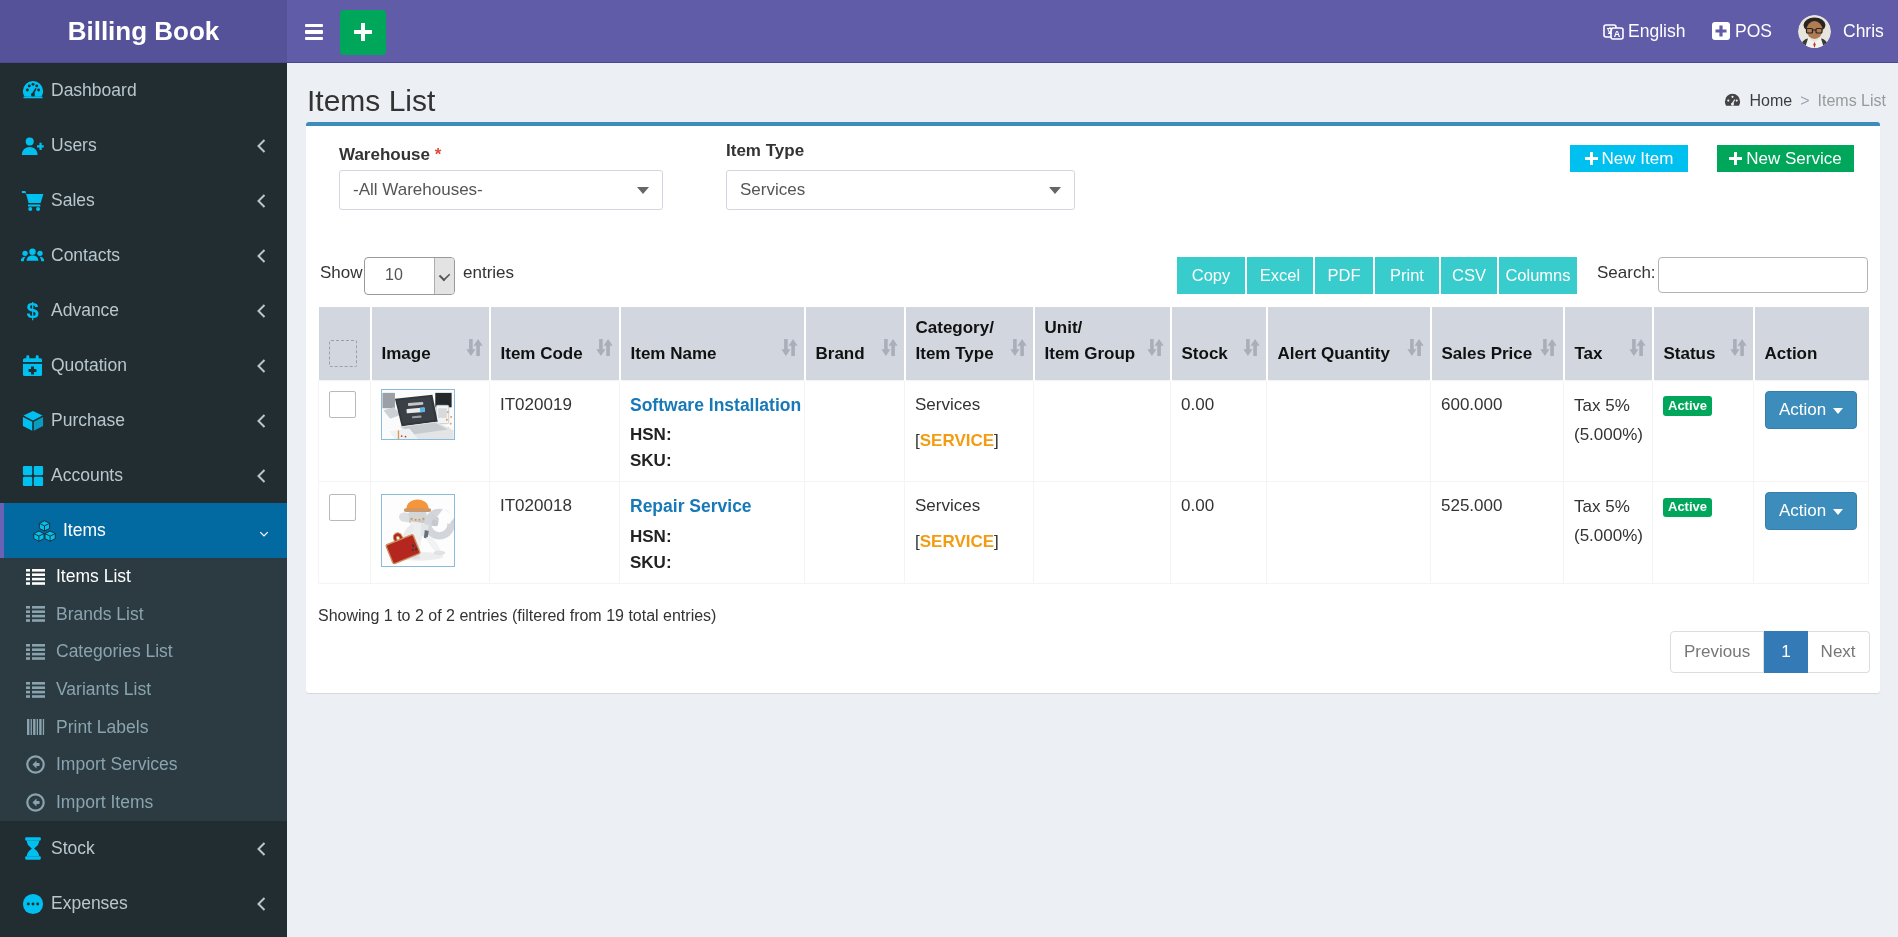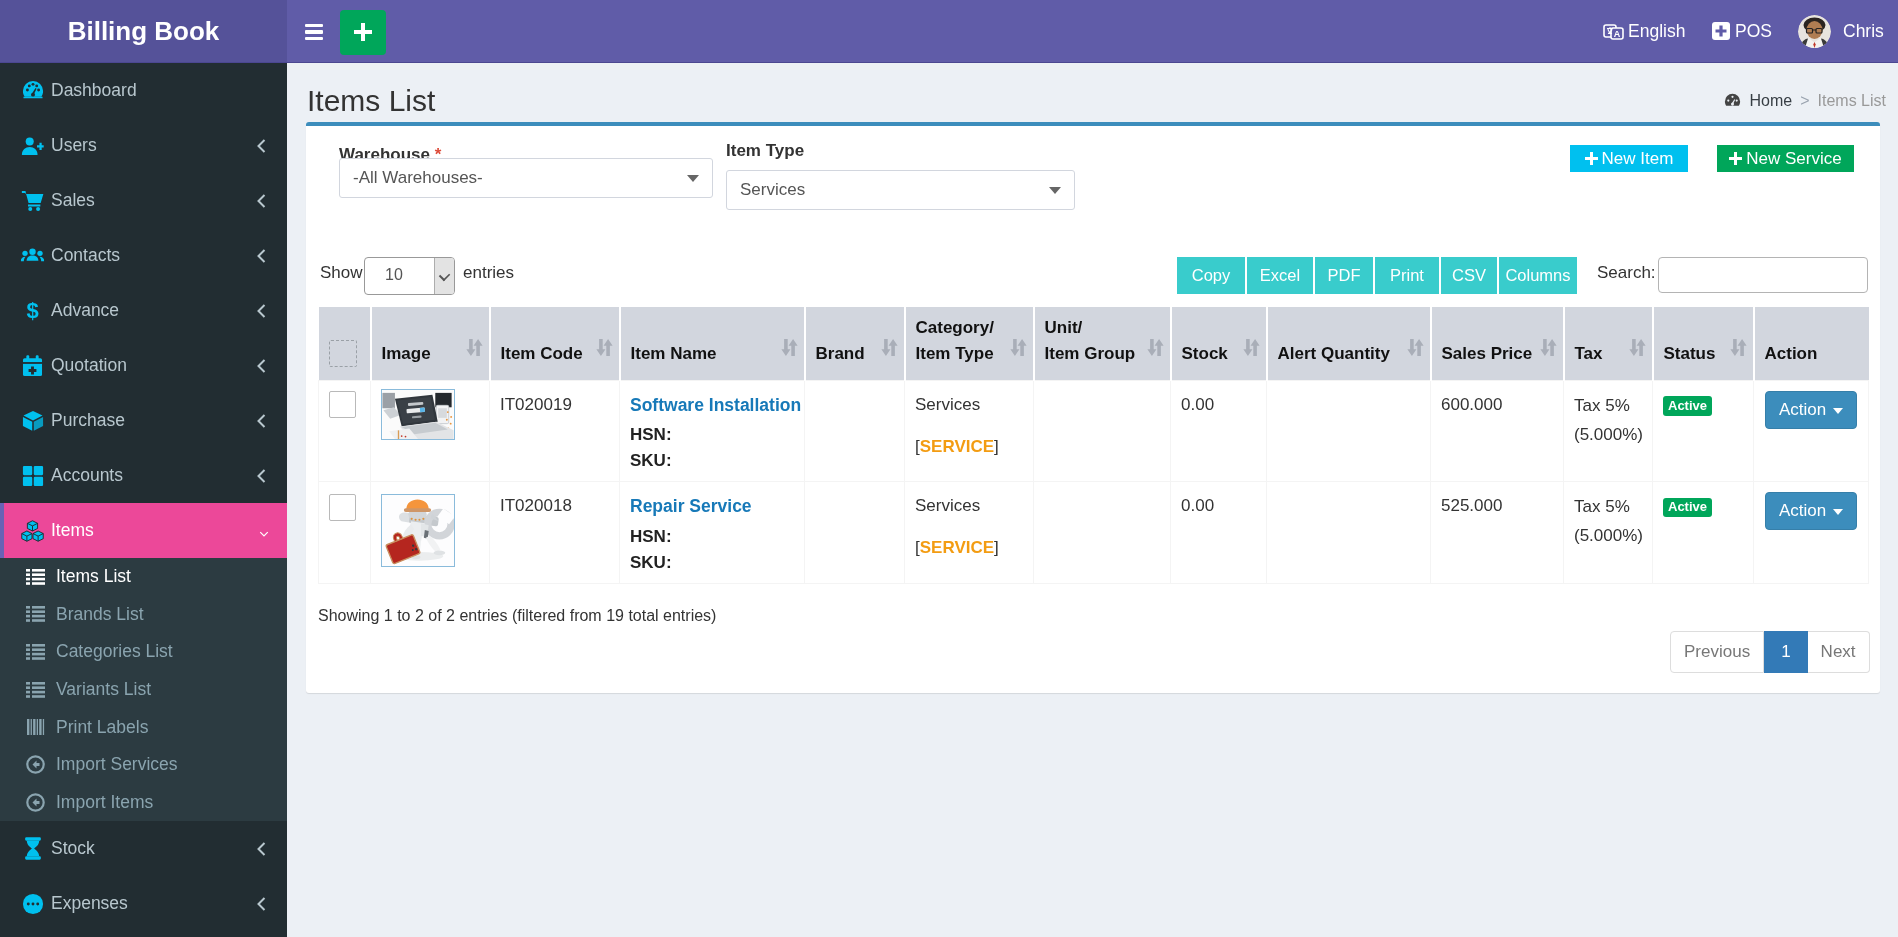--- a/index.html
+++ b/index.html
@@ -15,21 +15,21 @@
 .navitem svg{margin-right:4px}
 #g1{left:1603px}
 #g2{left:1711px}
 #g3{left:1798px}
 #g3 .av{width:33px;height:33px;border-radius:50%;overflow:hidden;margin-right:12px}
 #sidebar{position:absolute;top:63px;left:0;width:287px;height:874px;background:#222d32}
 .sitem{position:relative;height:55px;display:flex;align-items:center;padding-left:22px;color:#b8c7ce;font-size:17.5px}
 .sitem .ic{width:21px;height:21px;margin-right:8px;flex:none;display:flex;align-items:center;justify-content:center}
 .sitem .ic svg{transform:scale(1.12);transform-origin:center}
 .sitem .arr{position:absolute;right:21px;top:50%;margin-top:-8px;width:10px;height:16px}
-.sitem.active{background:#ec4899;color:#fff;border-left:4px solid #6a62b5;padding-left:18px}
+.sitem.active{background:#0369a1;color:#fff;border-left:4px solid #6a62b5;padding-left:30px}
 #submenu{background:#2c3b41}
 .sub{position:relative;height:37.6px;display:flex;align-items:center;padding-left:26px;color:#8aa4af;font-size:17.5px}
 .sub .ic{width:19px;height:19px;margin-right:11px;flex:none;display:flex;align-items:center;justify-content:center}
 .sub.on{color:#fff}
 #content{position:absolute;left:288px;top:63px;width:1610px;height:874px;background:#ecf0f5}
 #h1{position:absolute;left:19px;top:21px;font-size:30px;font-weight:400;color:#333}
 #crumb{position:absolute;right:12px;top:29px;font-size:16px;color:#373e44;display:flex;align-items:center}
 #crumb .gt{color:#9aa3af;margin:0 8px}
 #crumb .last{color:#999}
 #box{position:absolute;left:18px;top:59px;width:1574px;height:571px;background:#fff;border-top:4px solid #3c8dbc;border-radius:3px;box-shadow:0 1px 1px rgba(0,0,0,.1)}
@@ -56,21 +56,21 @@
 th:last-child{border-right:none}
 th .sort{position:absolute;right:5px;bottom:15px}
 td{border:1px solid #f4f4f4;padding:12px 10px 7px;font-size:17px;color:#333;vertical-align:top;line-height:24px}
 tr.r1 td{height:101px}
 tr.r2 td{height:102px}
 .cb{width:27px;height:27px;border:1px solid #b9b9b9;background:#fff;border-radius:2px}
 .hcb{position:absolute;left:10px;bottom:13px;width:28px;height:27px;border:1px dashed #9aa0a6;border-radius:2px}
 .iname{color:#1779b8;font-weight:bold;font-size:17.5px;line-height:24px;white-space:nowrap}
 .hsn{font-weight:bold;color:#222;line-height:26px}
 .hsn.f{margin-top:5.5px}
-.svc{margin-top:18px}
+.svc{margin-top:12px}
 .svc b{color:#f39c12}
 .badge{display:inline-block;background:#00a65a;color:#fff;font-size:13px;font-weight:bold;line-height:12.5px;padding:3.5px 5px;border-radius:3px;margin-top:2px}
 .actbtn{width:92px;height:38px;background:#3c8dbc;border:1px solid #367fa9;border-radius:4px;color:#fff;font-size:17px;display:flex;align-items:center;justify-content:center;margin-left:1px;margin-top:-2px}
 .actbtn .car{width:0;height:0;border-left:5px solid transparent;border-right:5px solid transparent;border-top:6px solid #fff;margin-left:7px;margin-top:2px}
 #info{position:absolute;left:12px;top:481px;font-size:16px;color:#333}
 #pager{position:absolute;left:1364px;top:505px;height:42px;display:flex;font-size:17px}
 #pager .pg{height:42px;display:flex;align-items:center;background:#fff;border:1px solid #ddd;color:#777;padding:0 13px}
 #pager .pg.prev{border-radius:4px 0 0 4px}
 #pager .pg.next{border-radius:0 4px 4px 0;border-left:none}
 #pager .pg.cur{background:#337ab7;border-color:#337ab7;color:#fff;padding:0 16px}
@@ -313,21 +313,21 @@
   <div id="crumb"><svg width="17" height="16" viewBox="0 0 20 19" style="margin-right:9px">
         <path d="M10 1a9 9 0 0 1 9 9c0 2-.5 3.5-1.5 5h-15C1.5 13.5 1 12 1 10a9 9 0 0 1 9-9z" fill="#444"></path>
         <circle cx="5" cy="9" r="1.3" fill="#ecf0f5"></circle>
         <circle cx="10" cy="4.5" r="1.3" fill="#ecf0f5"></circle>
         <circle cx="15" cy="9" r="1.3" fill="#ecf0f5"></circle>
         <path d="M9 12.5l3.2-5.2 1 .6-2.4 5z" fill="#ecf0f5"></path>
         <circle cx="10" cy="13.2" r="1.8" fill="#ecf0f5"></circle>
       </svg>Home<span class="gt">&gt;</span><span class="last">Items List</span></div>
   <div id="box">
     <div class="lab" style="left:33px;top:19px">Warehouse <span class="star">*</span></div>
-    <div class="sel" style="left:33px;top:32px;width:374px">-All Warehouses-<span class="car"></span></div>
+    <div class="sel" style="left:33px;top:44px;width:324px">-All Warehouses-<span class="car"></span></div>
     <div class="lab" style="left:420px;top:15px">Item Type</div>
     <div class="sel" style="left:420px;top:44px;width:349px">Services<span class="car"></span></div>
     <div class="abtn" id="newitem"><svg class="pl" width="13" height="13" viewBox="0 0 13 13">
           <path d="M5 0h3v5h5v3H8v5H5V8H0V5h5z" fill="#fff"></path>
         </svg>New Item</div>
     <div class="abtn" id="newservice"><svg class="pl" width="13" height="13" viewBox="0 0 13 13">
           <path d="M5 0h3v5h5v3H8v5H5V8H0V5h5z" fill="#fff"></path>
         </svg>New Service</div>
     <div id="showlab">Show</div>
     <div id="lensel">

